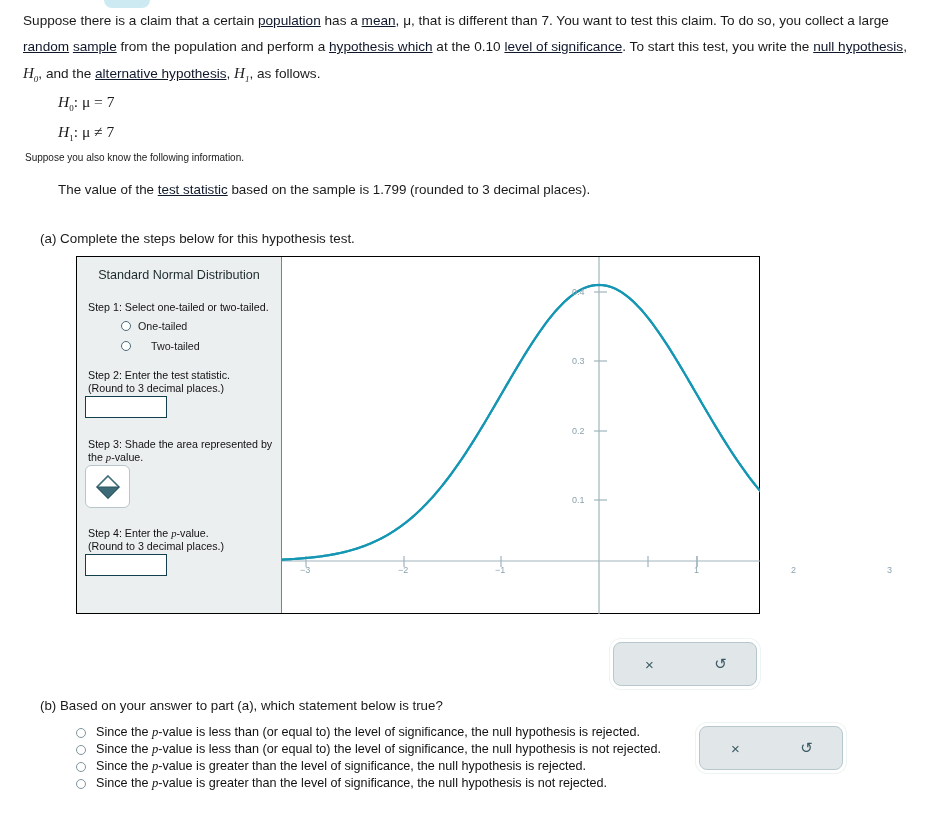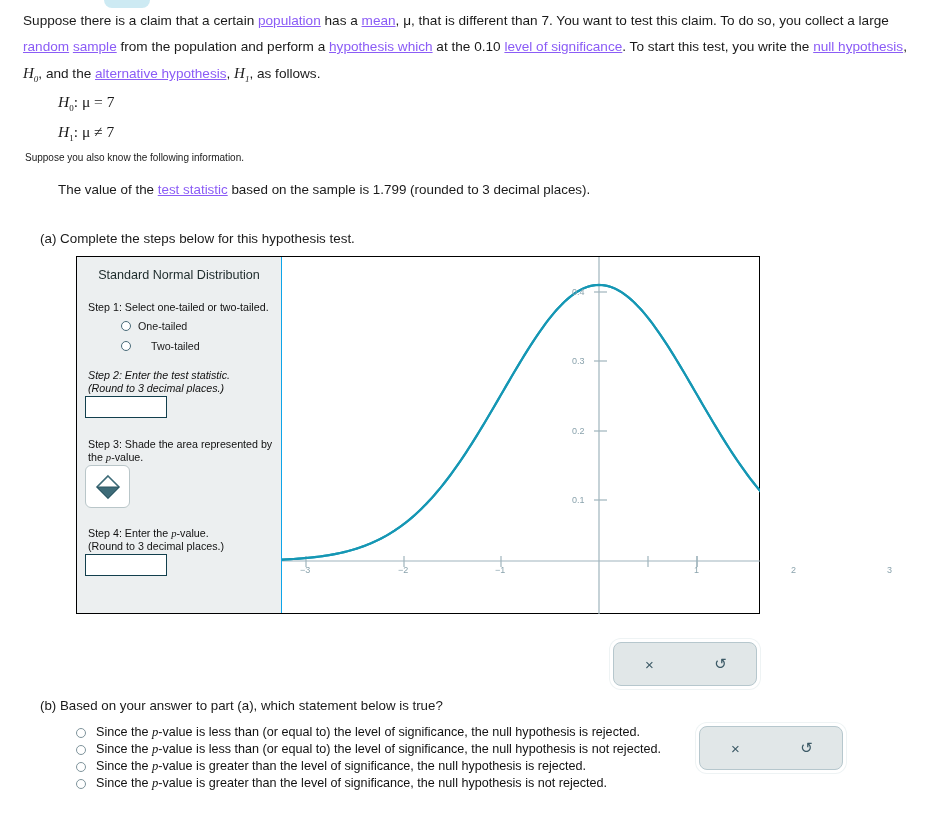--- a/index.html
+++ b/index.html
@@ -7,21 +7,21 @@
     width:944px;height:816px;background:#ffffff;
     font-family:"Liberation Sans", sans-serif;
     color:#1a1a1a;font-size:13.5px;
     position:relative;overflow:hidden;
   }
   .tab-stub{
     position:absolute;left:104px;top:-14px;width:46px;height:22px;
     background:#cdeaf3;border-radius:8px;
   }
   .prose{position:absolute;left:23px;top:8px;width:900px;line-height:26px;font-size:13.6px;}
-  .lnk{color:#8b5cf6;text-decoration:underline;}
+  .lnk{color:#0f172a;text-decoration:underline;}
   .mathi{font-family:"Liberation Serif", serif;font-style:italic;font-size:15px;}
   sub{font-size:9px;}
   .hyp{position:absolute;left:58px;top:90px;line-height:23px;}
   .hyp .row{font-family:"Liberation Serif", serif;font-size:15.5px;white-space:nowrap;}
   .also{position:absolute;left:25px;top:152px;font-size:10px;}
   .info{position:absolute;left:58px;top:180px;line-height:20px;font-size:13.4px;}
   .parta{position:absolute;left:40px;top:231px;font-size:13.4px;}
 
   
   .widget{position:absolute;left:76px;top:256px;width:684px;height:358px;
@@ -87,21 +87,21 @@
     <div class="step" style="top:44px;">Step 1: Select one-tailed or two-tailed.</div>
     <div class="radio-row" style="top:63px;">
       <span class="radio"></span>
       <span>One-tailed</span>
     </div>
     <div class="radio-row" style="top:83px;gap:20px;">
       <span class="radio"></span>
       <span>Two-tailed</span>
     </div>
 
-    <div class="step" style="top:112px;font-style:italic;">
+    <div class="step" style="top:112px;">
       <span>Step 2: Enter the test statistic.</span><br>
       <span>(Round to 3 decimal places.)</span>
     </div>
     <input class="txtbox" style="top: 139px; left: 8px;" type="text" value="">
 
     <div class="step" style="top:181px;">
       <span>Step 3: Shade the area represented by</span><br>
       <span>the </span><i class="p">p</i><span>-value.</span>
     </div>
     <div class="shadebtn" style="left:8px;top:208px;">

